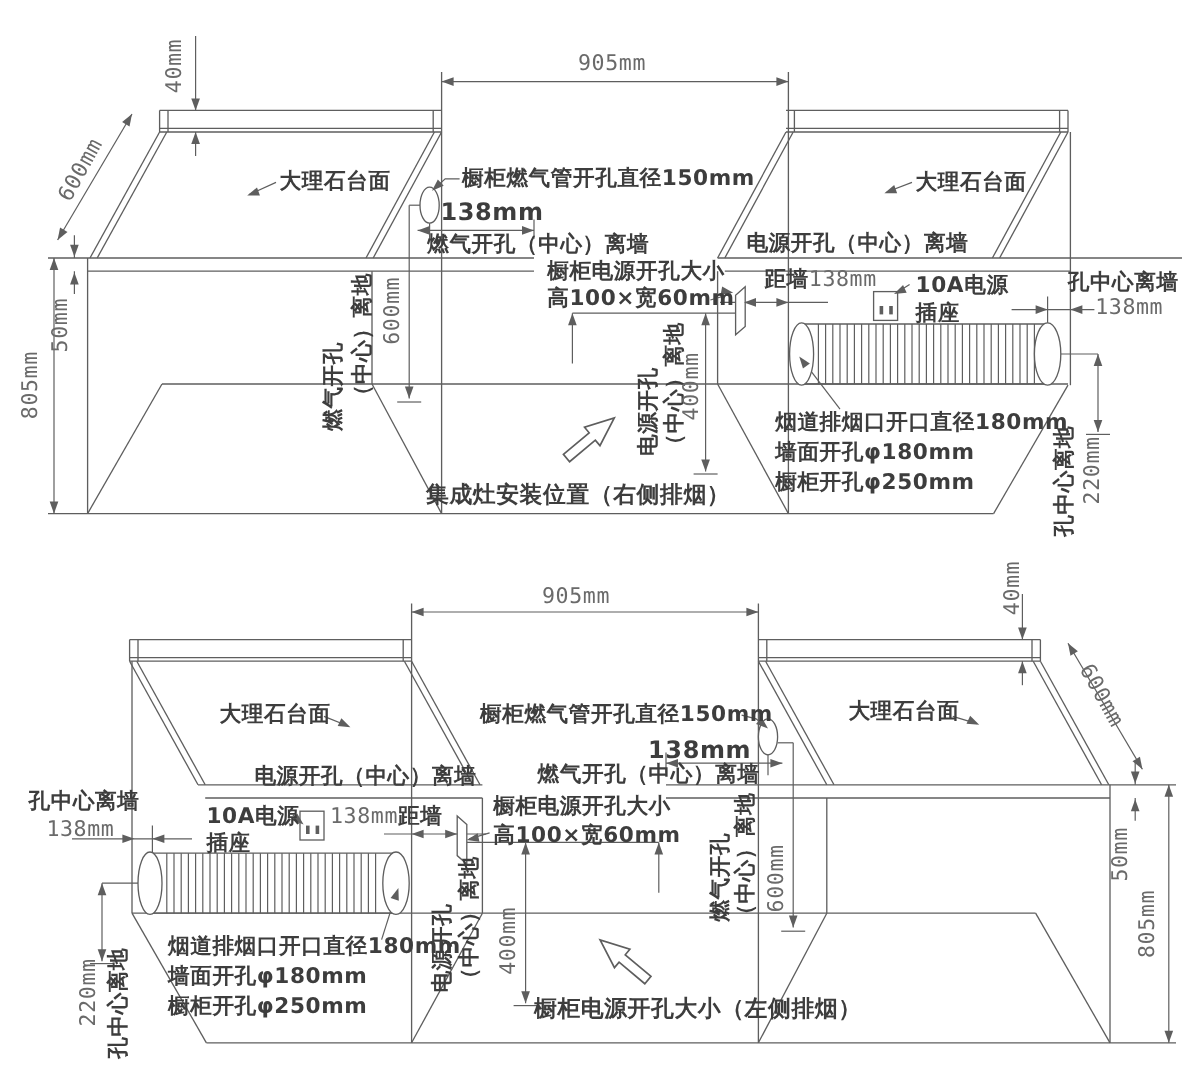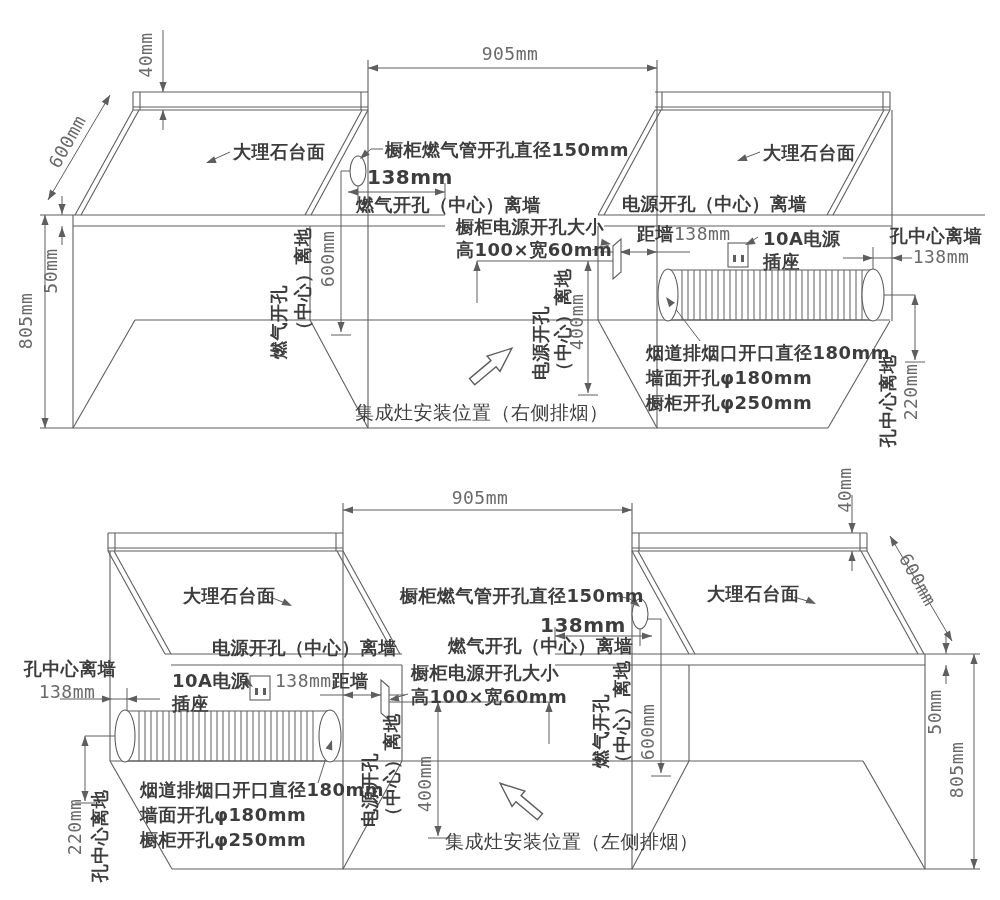--- a/index.html
+++ b/index.html
@@ -7,21 +7,21 @@
          font-family:"DejaVu Sans",sans-serif;}
   svg{position:absolute;left:0;top:0;}
   svg line, svg polyline, svg path{stroke:var(--line,#5e5e5e);stroke-width:1.1;fill:none;}
   svg .thin{stroke-width:1;}
   svg ellipse, svg rect.wf, svg polygon.wf{fill:#fff;stroke:var(--line,#5e5e5e);stroke-width:1.1;}
   svg polygon.ah{fill:var(--line,#5e5e5e);stroke:none;}
   svg polygon.bigarrow{fill:#fff;stroke:var(--line,#5e5e5e);stroke-width:1.4;}
   svg rect.slot{fill:var(--line,#5e5e5e);stroke:none;}
   .lbl{position:absolute;white-space:nowrap;line-height:1.05;}
   .tb{color:var(--tbold,#3d3d3d);font-size:18px;font-weight:600;letter-spacing:0.5px;}
-  .tb19{color:var(--tbold,#3d3d3d);font-size:19px;font-weight:400;letter-spacing:0.5px;}
+  .tb19{color:var(--tbold,#3d3d3d);font-size:19px;font-weight:700;letter-spacing:0.5px;}
   .tb20{color:var(--tbold,#3d3d3d);font-size:20px;font-weight:700;letter-spacing:0.5px;}
   .td{color:var(--tdim,#6a6a6a);font-size:18px;font-weight:400;
       font-family:"DejaVu Sans Mono","DejaVu Sans",monospace;letter-spacing:0.5px;}
   .c{transform:translate(-50%,-50%);}
   .l{transform:translateY(-50%);}
   .c.v{transform:translate(-50%,-50%) rotate(-90deg);}
   .c.r60n{transform:translate(-50%,-50%) rotate(-61deg);}
   .c.r60p{transform:translate(-50%,-50%) rotate(61deg);}
 </style>
 </head>
@@ -387,15 +387,15 @@
 <div class="lbl tb l" style="left:140px;top:815px">墙面开孔φ180mm</div>
 <div class="lbl tb l" style="left:140px;top:840px">橱柜开孔φ250mm</div>
 <div class="lbl tb c v" style="left:601px;top:731px">燃气开孔</div>
 <div class="lbl tb c v" style="left:622px;top:716px">（中心）离地</div>
 <div class="lbl td c v" style="left:648px;top:732px">600mm</div>
 <div class="lbl tb c v" style="left:370px;top:790px">电源开孔</div>
 <div class="lbl tb c v" style="left:392px;top:769px">（中心）离地</div>
 <div class="lbl td c v" style="left:425px;top:784px">400mm</div>
 <div class="lbl tb c v" style="left:100px;top:836px">孔中心离地</div>
 <div class="lbl td c v" style="left:75px;top:827px">220mm</div>
-<div class="lbl tb19 l" style="left:445px;top:842px">集成灶安装位置（左侧排烟）</div>
+<div class="lbl tb19 l" style="left:445px;top:842px">橱柜电源开孔大小（左侧排烟）</div>
 
 </div>
 
 </body></html>

